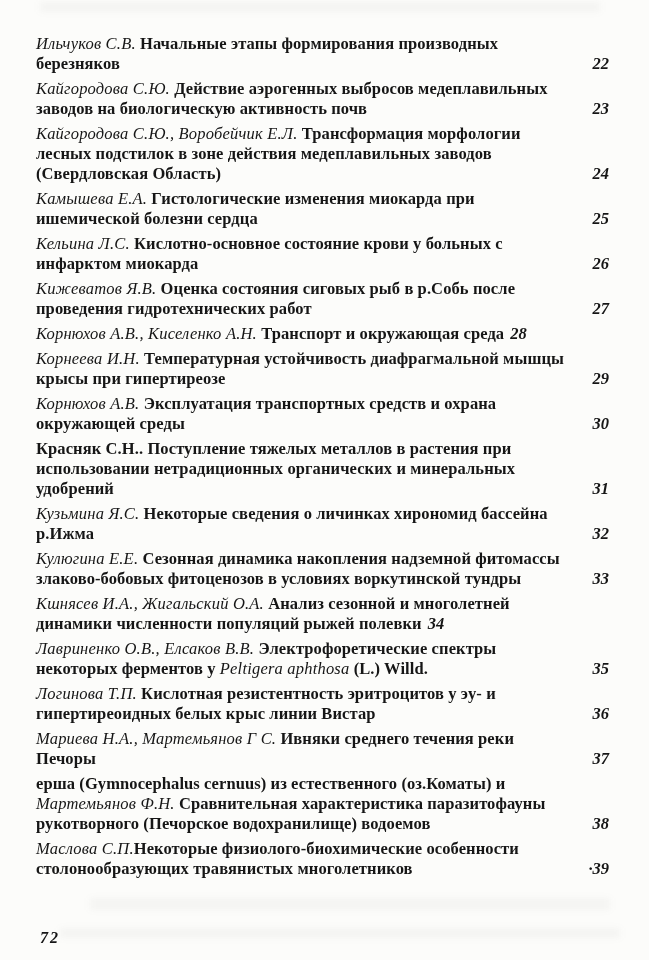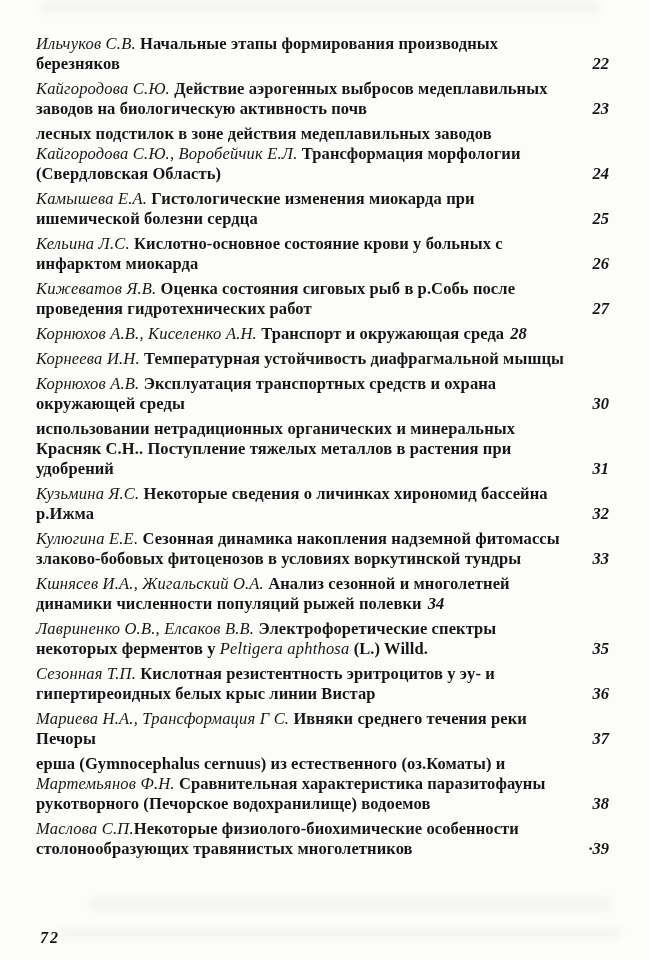--- a/index.html
+++ b/index.html
@@ -75,73 +75,74 @@
   <div class="toc-list">
       <div class="entry">
         <div class="line"><span class="seg italic">Ильчуков С.В.</span><span class="seg upright"> Начальные этапы формирования производных</span></div>
         <div class="line"><span class="seg upright">березняков</span><span class="page right">22</span></div>
       </div>
       <div class="entry">
         <div class="line"><span class="seg italic">Кайгородова С.Ю.</span><span class="seg upright"> Действие аэрогенных выбросов медеплавильных</span></div>
         <div class="line"><span class="seg upright">заводов на биологическую активность почв</span><span class="page right">23</span></div>
       </div>
       <div class="entry">
+        <div class="line"><span class="seg italic">Кайгородова С.Ю., Воробейчик Е.Л.</span><span class="seg upright"> Трансформация морфологии</span></div>
         <div class="line"><span class="seg upright">лесных подстилок в зоне действия медеплавильных заводов</span></div>
-        <div class="line"><span class="seg italic">Кайгородова С.Ю., Воробейчик Е.Л.</span><span class="seg upright"> Трансформация морфологии</span></div>
         <div class="line"><span class="seg upright">(Свердловская Область)</span><span class="page right">24</span></div>
       </div>
       <div class="entry">
         <div class="line"><span class="seg italic">Камышева Е.А.</span><span class="seg upright"> Гистологические изменения миокарда при</span></div>
         <div class="line"><span class="seg upright">ишемической болезни сердца</span><span class="page right">25</span></div>
       </div>
       <div class="entry">
         <div class="line"><span class="seg italic">Кельина Л.С.</span><span class="seg upright"> Кислотно-основное состояние крови у больных с</span></div>
         <div class="line"><span class="seg upright">инфарктом миокарда</span><span class="page right">26</span></div>
       </div>
       <div class="entry">
         <div class="line"><span class="seg italic">Кижеватов Я.В.</span><span class="seg upright"> Оценка состояния сиговых рыб в р.Собь после</span></div>
         <div class="line"><span class="seg upright">проведения гидротехнических работ</span><span class="page right">27</span></div>
       </div>
       <div class="entry">
         <div class="line"><span class="seg italic">Корнюхов А.В., Киселенко А.Н.</span><span class="seg upright"> Транспорт и окружающая среда</span><span class="page inline">28</span></div>
       </div>
       <div class="entry">
         <div class="line"><span class="seg italic">Корнеева И.Н.</span><span class="seg upright"> Температурная устойчивость диафрагмальной мышцы</span></div>
+        <div class="line"><span class="seg upright">крысы при гипертиреозе</span><span class="page right">29</span></div>
       </div>
       <div class="entry">
         <div class="line"><span class="seg italic">Корнюхов А.В.</span><span class="seg upright"> Эксплуатация транспортных средств и охрана</span></div>
         <div class="line"><span class="seg upright">окружающей среды</span><span class="page right">30</span></div>
       </div>
       <div class="entry">
+        <div class="line"><span class="seg upright">Красняк С.Н.. Поступление тяжелых металлов в растения при</span></div>
         <div class="line"><span class="seg upright">использовании нетрадиционных органических и минеральных</span></div>
-        <div class="line"><span class="seg upright">Красняк С.Н.. Поступление тяжелых металлов в растения при</span></div>
         <div class="line"><span class="seg upright">удобрений</span><span class="page right">31</span></div>
       </div>
       <div class="entry">
         <div class="line"><span class="seg italic">Кузьмина Я.С.</span><span class="seg upright"> Некоторые сведения о личинках хирономид бассейна</span></div>
         <div class="line"><span class="seg upright">р.Ижма</span><span class="page right">32</span></div>
       </div>
       <div class="entry">
         <div class="line"><span class="seg italic">Кулюгина Е.Е.</span><span class="seg upright"> Сезонная динамика накопления надземной фитомассы</span></div>
         <div class="line"><span class="seg upright">злаково-бобовых фитоценозов в условиях воркутинской тундры</span><span class="page right">33</span></div>
       </div>
       <div class="entry">
         <div class="line"><span class="seg italic">Кшнясев И.А., Жигальский О.А.</span><span class="seg upright"> Анализ сезонной и многолетней</span></div>
         <div class="line"><span class="seg upright">динамики численности популяций рыжей полевки</span><span class="page inline">34</span></div>
       </div>
       <div class="entry">
         <div class="line"><span class="seg italic">Лавриненко О.В., Елсаков В.В.</span><span class="seg upright"> Электрофоретические спектры</span></div>
         <div class="line"><span class="seg upright">некоторых ферментов у </span><span class="seg italic">Peltigera aphthosa</span><span class="seg upright"> (L.) Willd.</span><span class="page right">35</span></div>
       </div>
       <div class="entry">
-        <div class="line"><span class="seg italic">Сезонная Т.П.</span><span class="seg upright"> Кислотная резистентность эритроцитов у эу- и</span></div>
+        <div class="line"><span class="seg italic">Логинова Т.П.</span><span class="seg upright"> Кислотная резистентность эритроцитов у эу- и</span></div>
         <div class="line"><span class="seg upright">гипертиреоидных белых крыс линии Вистар</span><span class="page right">36</span></div>
       </div>
       <div class="entry">
-        <div class="line"><span class="seg italic">Мариева Н.А., Трансформация Г С.</span><span class="seg upright"> Ивняки среднего течения реки</span></div>
+        <div class="line"><span class="seg italic">Мариева Н.А., Мартемьянов Г С.</span><span class="seg upright"> Ивняки среднего течения реки</span></div>
         <div class="line"><span class="seg upright">Печоры</span><span class="page right">37</span></div>
       </div>
       <div class="entry">
         <div class="line"><span class="seg upright">ерша (Gymnocephalus cernuus) из естественного (оз.Коматы) и</span></div>
         <div class="line"><span class="seg italic">Мартемьянов Ф.Н.</span><span class="seg upright"> Сравнительная характеристика паразитофауны</span></div>
         <div class="line"><span class="seg upright">рукотворного (Печорское водохранилище) водоемов</span><span class="page right">38</span></div>
       </div>
       <div class="entry">
         <div class="line"><span class="seg italic">Маслова С.П.</span><span class="seg upright">Некоторые физиолого-биохимические особенности</span></div>
         <div class="line"><span class="seg upright">столонообразующих травянистых многолетников</span><span class="page right">·39</span></div>

